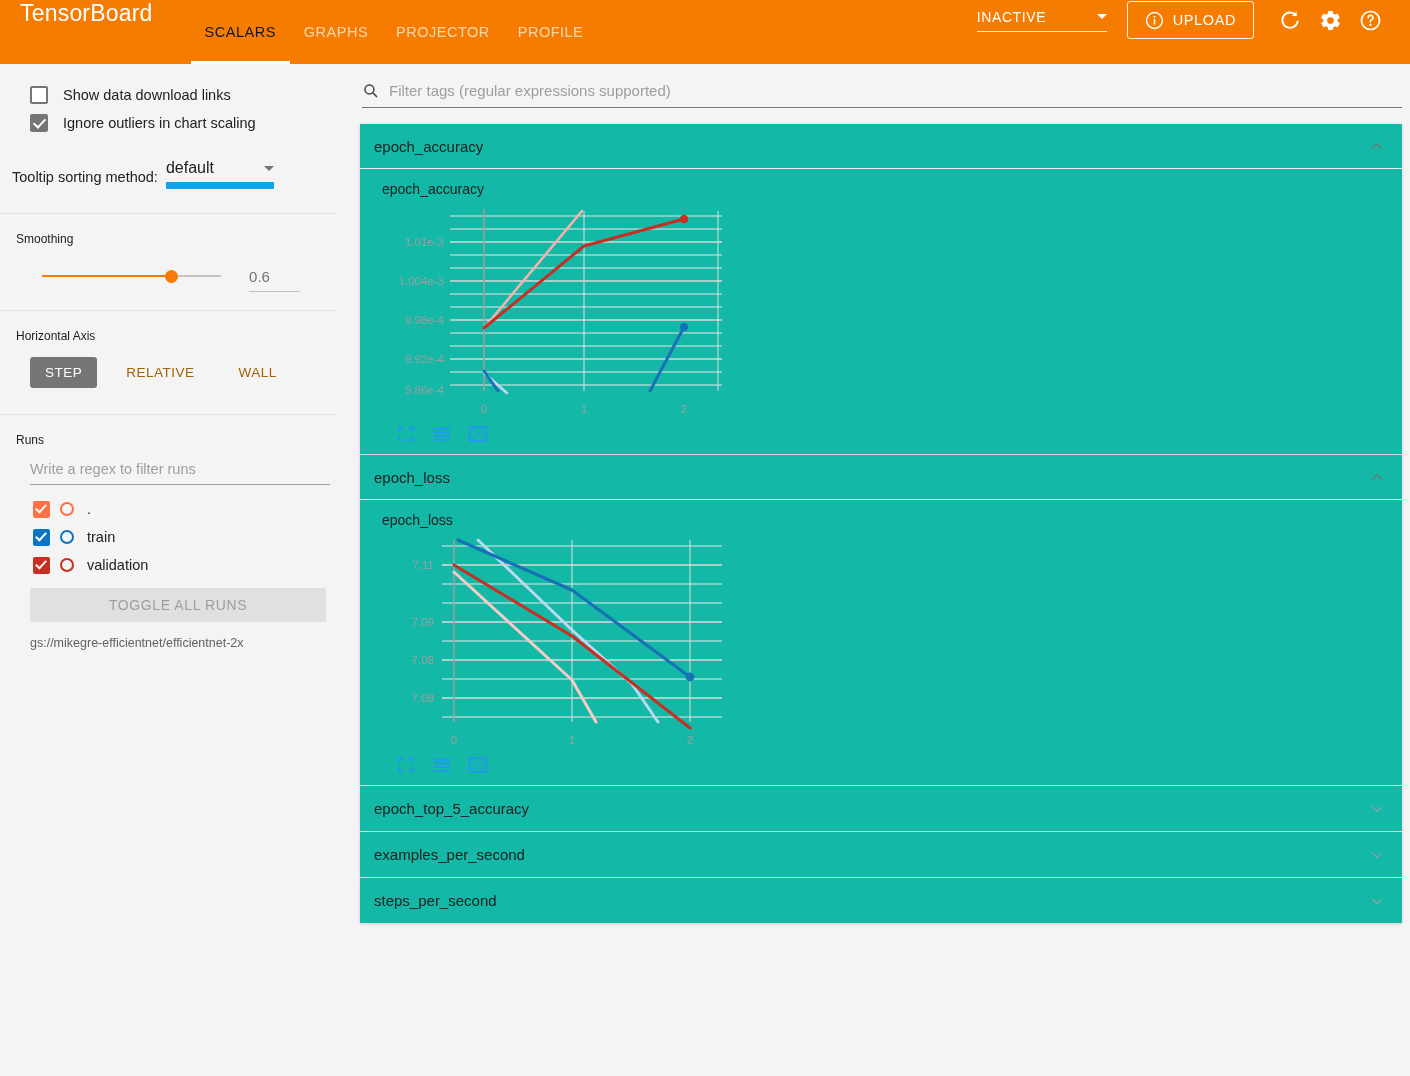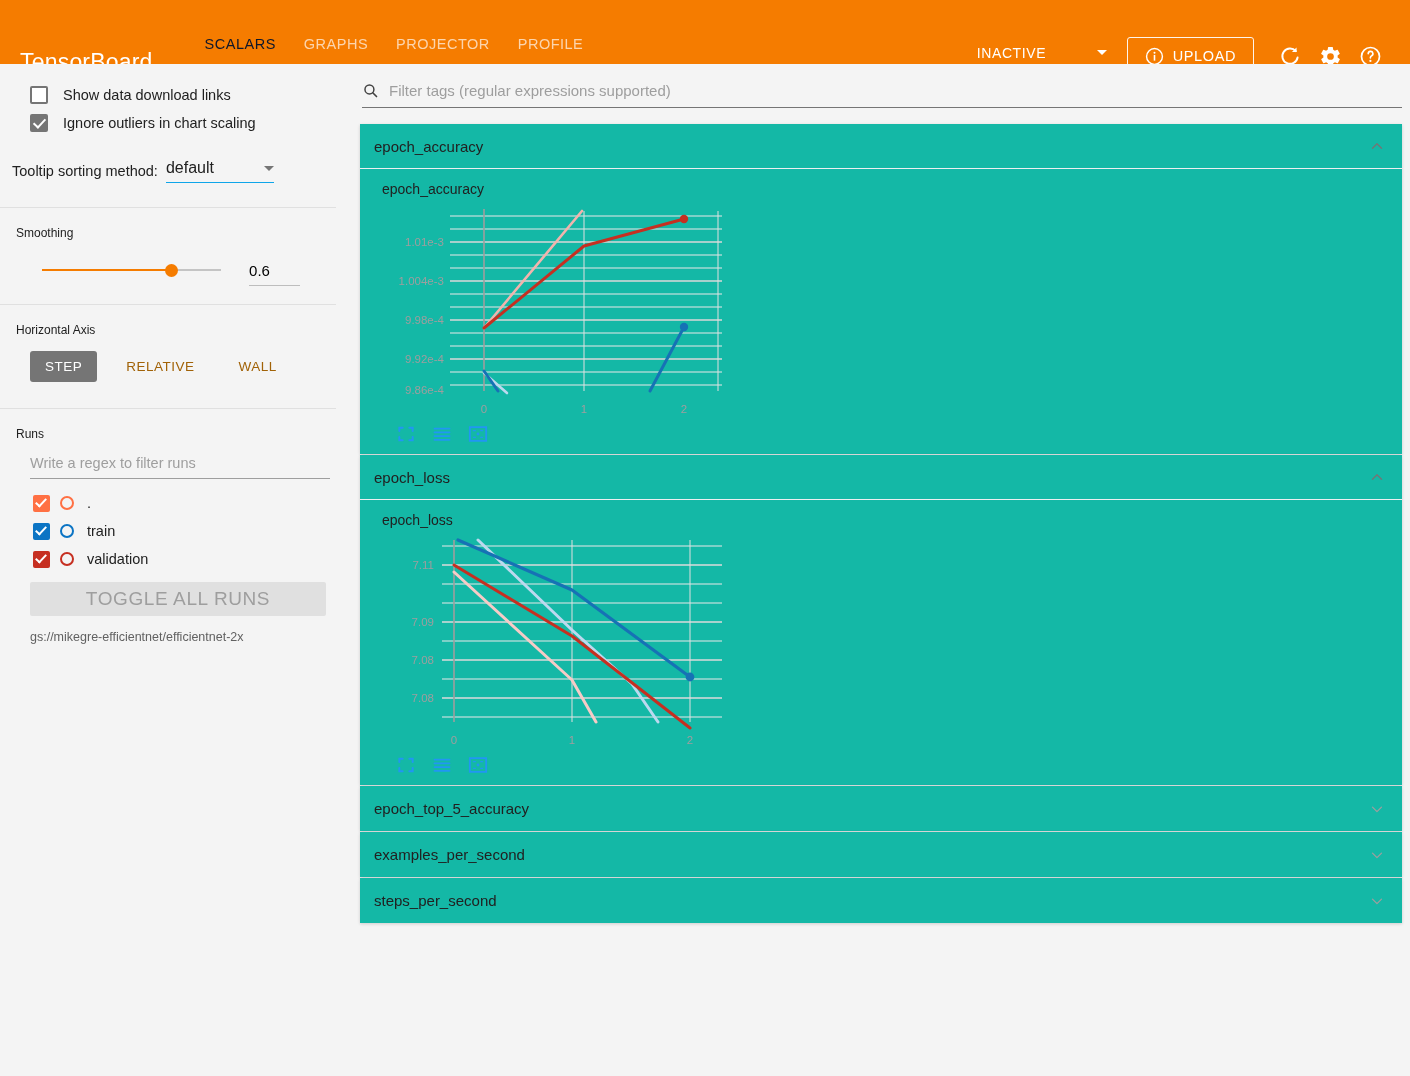--- a/index.html
+++ b/index.html
@@ -9,21 +9,21 @@
     background: #f4f4f4;
     font-family: "Liberation Sans", sans-serif;
     overflow: hidden;
   }
 
   
   .topbar {
     position: absolute; top: 0; left: 0;
     width: 1410px; height: 76px;
     background: #f57c00;
-    display: flex; align-items: flex-end;
+    display: flex; align-items: flex-start;
   }
   .brand {
     color: #fff; font-size: 23px; letter-spacing: .2px;
     margin-left: 20px; margin-right: 38px;
     font-weight: 400; white-space: nowrap;
   }
   .navtabs { display: flex; align-items: stretch; height: 64px; }
   .navtab {
     display: flex; align-items: center; justify-content: center;
     padding: 0 14px; height: 64px;
@@ -98,21 +98,21 @@
   }
   .cb-label { font-size: 14.5px; color: #212121; text-align: center; }
 
   .tooltip-row {
     display: flex; align-items: flex-end;
     padding-left: 12px; margin-top: 22px; padding-bottom: 6px;
   }
   .tooltip-label { font-size: 14.5px; color: #212121; margin-bottom: 4px; }
   .tooltip-select {
     margin-left: 8px; width: 108px;
-    border-bottom: 1px solid #0ea5e9;
+    border-bottom: 7px solid #0ea5e9;
     display: flex; align-items: center;
     padding-bottom: 5px; cursor: pointer;
   }
   .tooltip-select-val { font-size: 16px; color: #212121; }
   .caret-dark {
     margin-left: auto;
     width: 0; height: 0;
     border-left: 5px solid transparent;
     border-right: 5px solid transparent;
     border-top: 5px solid #757575;
@@ -138,21 +138,21 @@
     width: 130px; height: 2px; background: #f57c00;
   }
   .slider-thumb {
     position: absolute; top: 2px; left: 123px;
     width: 13px; height: 13px; border-radius: 50%;
     background: #f57c00; cursor: pointer;
   }
   .smooth-val {
     margin-left: 28px; width: 62px;
     border-bottom: 1px solid #bdbdbd;
-    font-size: 15px; color: #000000;
+    font-size: 15px; color: #737373;
     padding-bottom: 6px; text-align: left;
     margin-bottom: -8px;
   }
 
   .axis-btns {
     display: flex; padding-left: 30px; margin-top: 14px; gap: 14px;
   }
   .axis-btn {
     height: 31px; padding: 0 15px;
     display: flex; align-items: center; justify-content: center;
@@ -187,21 +187,21 @@
     width: 14px; height: 14px; border-radius: 50%;
     border: 2px solid #000; background: transparent;
     margin-right: 13px; flex: 0 0 auto;
   }
   .run-name { font-size: 14.5px; color: #212121; }
 
   .toggle-all {
     margin: 9px 30px 0 30px; width: 296px; height: 34px;
     background: #e0e0e0; border-radius: 2px;
     display: flex; align-items: center; justify-content: center;
-    font-size: 19px; letter-spacing: .6px; color: #9e9e9e;
+    font-size: 14px; letter-spacing: .6px; color: #9e9e9e;
     cursor: pointer;
   }
   .gs-path {
     padding-left: 30px; margin-top: 14px;
     font-size: 12.5px; color: #616161;
   }
 
   
   .main {
     position: absolute; top: 64px; left: 336px;

